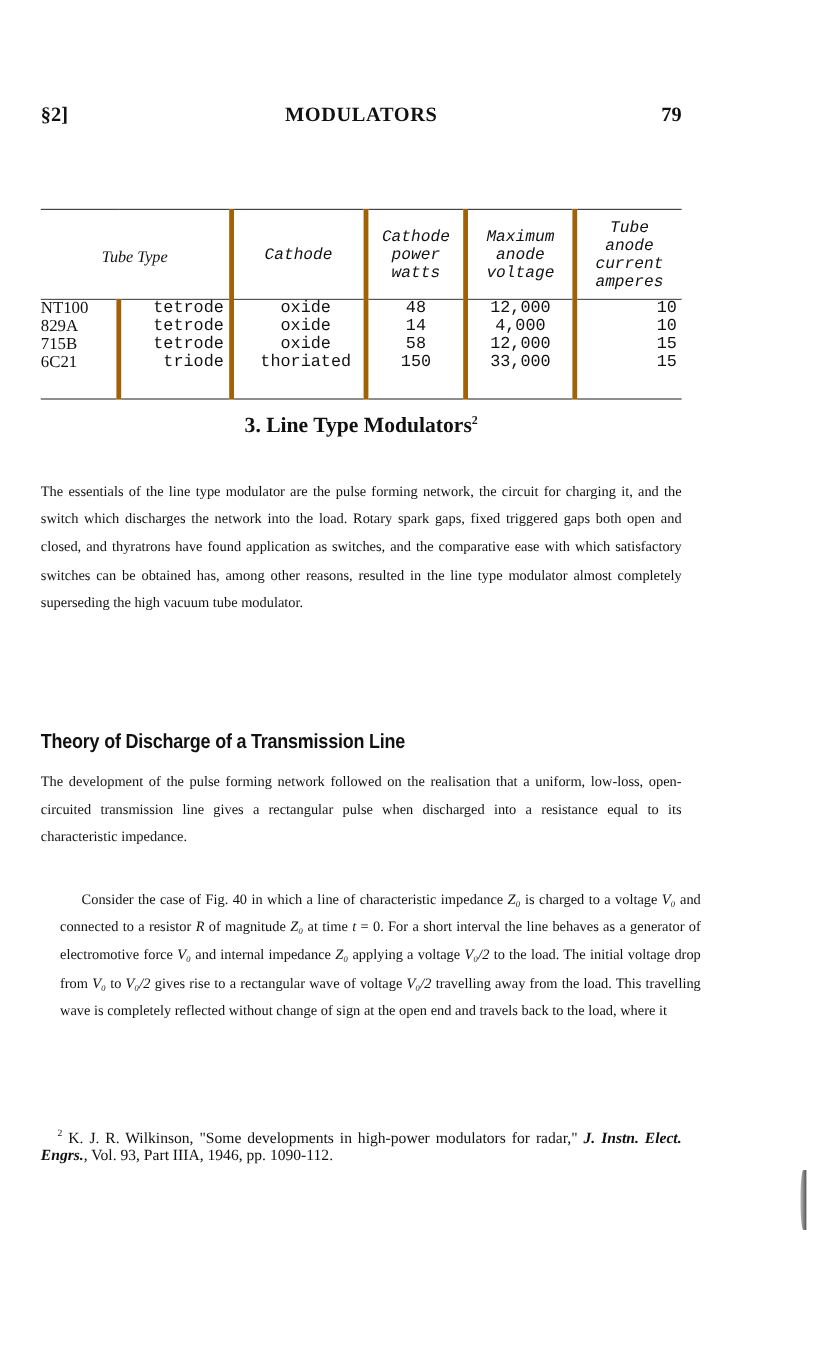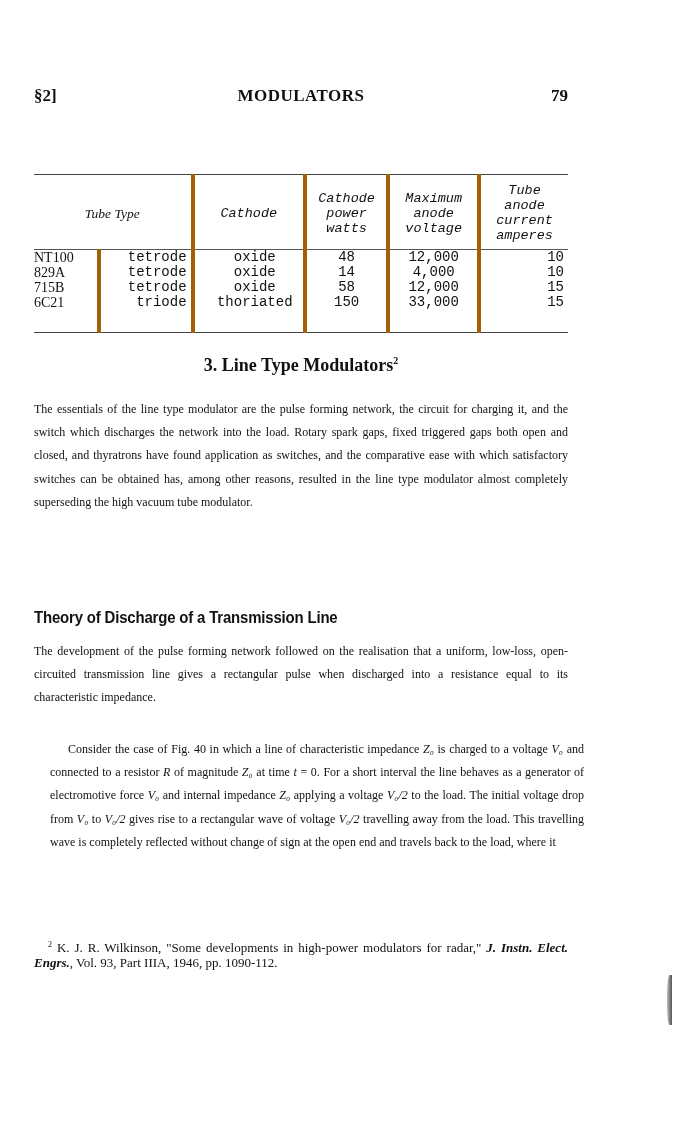--- a/index.html
+++ b/index.html
@@ -74,21 +74,21 @@
     .vline { border-left: 4px solid #a16207; font-family: Liberation Mono, monospace; }
     .c-tube { width: 70px; text-align: left; padding-left: 0 !important; }
     .c-type { width: 86px; text-align: right; padding-left: 10px !important; }
     .c-cath { width: 96px; text-align: center; padding-left: 16px !important; }
     .c-watts { width: 80px; text-align: center; }
     .c-volt { width: 92px; text-align: center; }
     .c-amp { width: 88px; text-align: right; padding-left: 8px !important; margin-top: 41px; }
 
     .section-heading {
       position: absolute;
-      top: 355px;
+      top: 344px;
       left: 0;
       width: 534px;
       text-align: center;
       font-size: 18px;
       font-weight: bold;
     }
     .section-heading sup { font-size: 10px; }
 
     .para {
       position: absolute;

